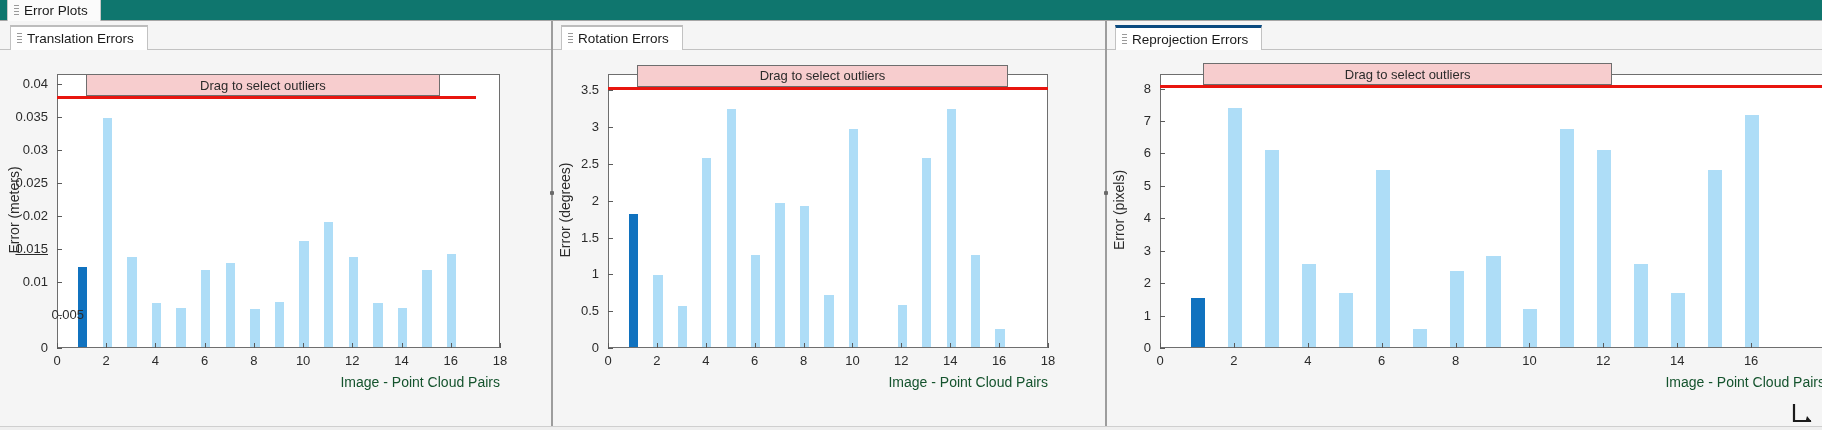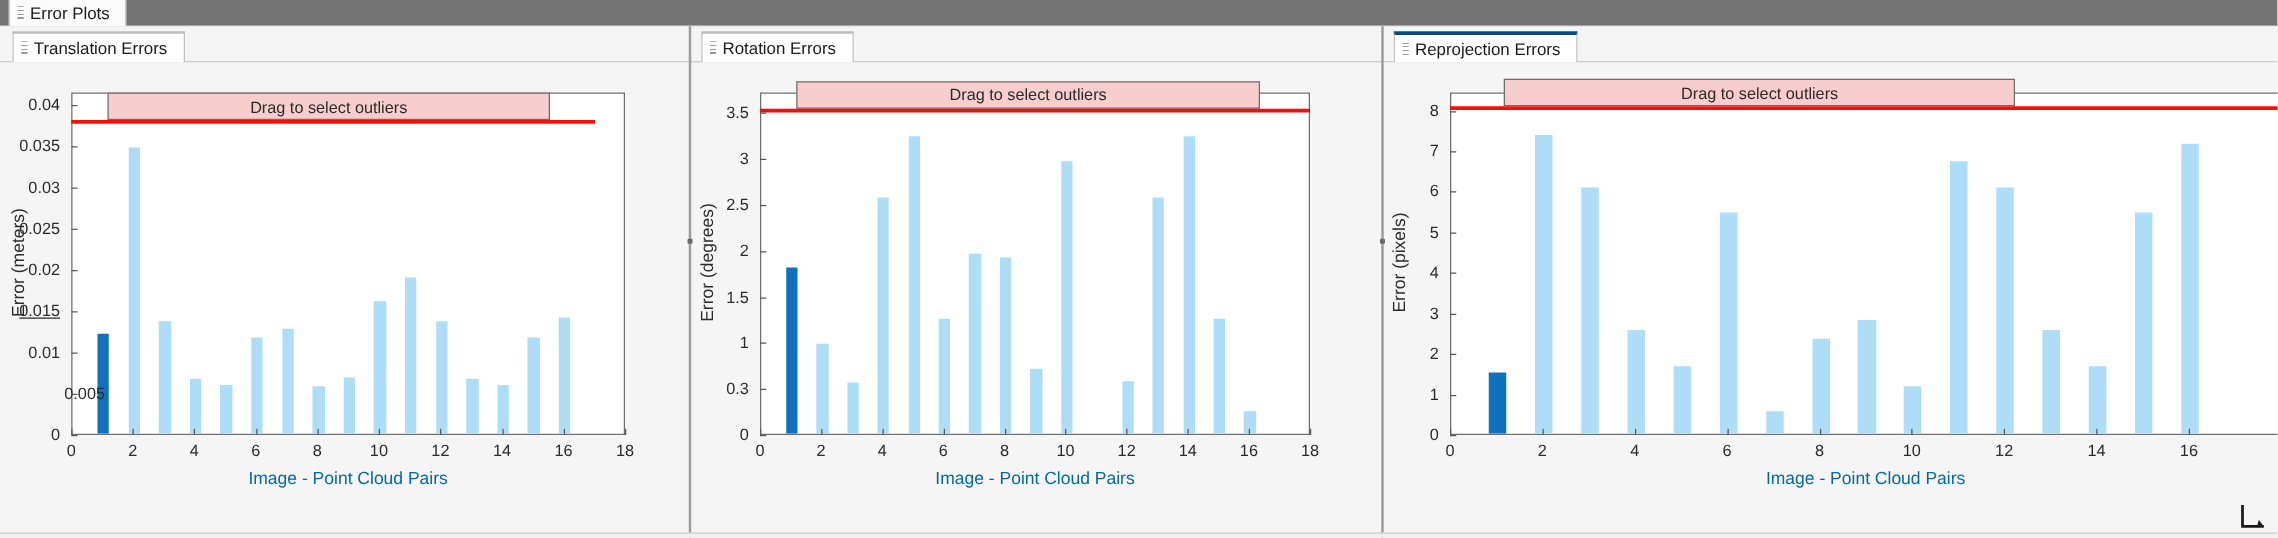--- a/index.html
+++ b/index.html
@@ -7,21 +7,21 @@
     width:1822px;height:430px;overflow:hidden;
     background:#f5f5f5;
     font-family:"Liberation Sans",sans-serif;
     -webkit-font-smoothing:antialiased;
   }
   .app{position:relative;width:1822px;height:430px;background:#f0f0f0;}
 
   
   .doc-tabstrip{
     position:absolute;left:0;top:0;width:1822px;height:21px;
-    background:#737373;
+    background:#0f766e;
     border-bottom:1px solid #a6a6a6;
     box-sizing:border-box;
   }
   .doc-tab{
     position:absolute;left:7px;top:0;height:21px;
     display:flex;align-items:center;
     padding:0 12px 0 6px;
     background:#fbfbfb;
     border-left:1px solid #c8c8c8;border-right:1px solid #c8c8c8;
     box-sizing:border-box;
@@ -80,21 +80,21 @@
     position:absolute;right:12px;font-size:13px;color:#2b2b2b;
     text-align:right;white-space:nowrap;line-height:1;
   }
   .ytickmark{position:absolute;height:1px;width:5px;background:#5a5a5a;}
   .xtick{
     position:absolute;font-size:13px;color:#2b2b2b;text-align:center;
     white-space:nowrap;line-height:1;
   }
   .xtickmark{position:absolute;width:1px;height:5px;background:#5a5a5a;}
   .xlabel{
-    position:absolute;font-size:14px;color:#0369a1;text-align:center;white-space:nowrap;
+    position:absolute;font-size:14px;color:#14532d;text-align:right;white-space:nowrap;
   }
 
   .axes{
     position:absolute;background:#ffffff;
     border:1px solid #6e6e6e;
     box-sizing:border-box;
     overflow:hidden;
   }
   .bars{position:absolute;left:0;bottom:0;width:100%;height:100%;}
   .bar{
@@ -242,21 +242,21 @@
               <div class="bar" style="background: rgb(174, 221, 247); left: 362.022px; width: 9.28889px; height: 92.0699px;"></div>
               <div class="bar" style="background: rgb(174, 221, 247); left: 386.467px; width: 9.28889px; height: 18.414px;"></div>
             </div>
           </div>
           <div class="thresh-line" style="background: rgb(232, 21, 15); left: 57px; width: 440px; top: 36.5215px;"></div>
           <div class="outlier-band" style="background: rgb(247, 205, 206); left: 85.6px; width: 371.8px; top: 14.5215px; height: 22px;">
             <span>Drag to select outliers</span>
           </div>
           <div class="ytick" style="width: 48px; left: 0px; top: 291px;">0</div>
           <div class="ytickmark" style="left: 57px; top: 298px;"></div>
-          <div class="ytick" style="width: 48px; left: 0px; top: 254.172px;">0.3</div>
+          <div class="ytick" style="width: 48px; left: 0px; top: 254.172px;">0.5</div>
           <div class="ytickmark" style="left: 57px; top: 261.172px;"></div>
           <div class="ytick" style="width: 48px; left: 0px; top: 217.344px;">1</div>
           <div class="ytickmark" style="left: 57px; top: 224.344px;"></div>
           <div class="ytick" style="width: 48px; left: 0px; top: 180.516px;">1.5</div>
           <div class="ytickmark" style="left: 57px; top: 187.516px;"></div>
           <div class="ytick" style="width: 48px; left: 0px; top: 143.688px;">2</div>
           <div class="ytickmark" style="left: 57px; top: 150.688px;"></div>
           <div class="ytick" style="width: 48px; left: 0px; top: 106.86px;">2.5</div>
           <div class="ytickmark" style="left: 57px; top: 113.86px;"></div>
           <div class="ytick" style="width: 48px; left: 0px; top: 70.0323px;">3</div>

